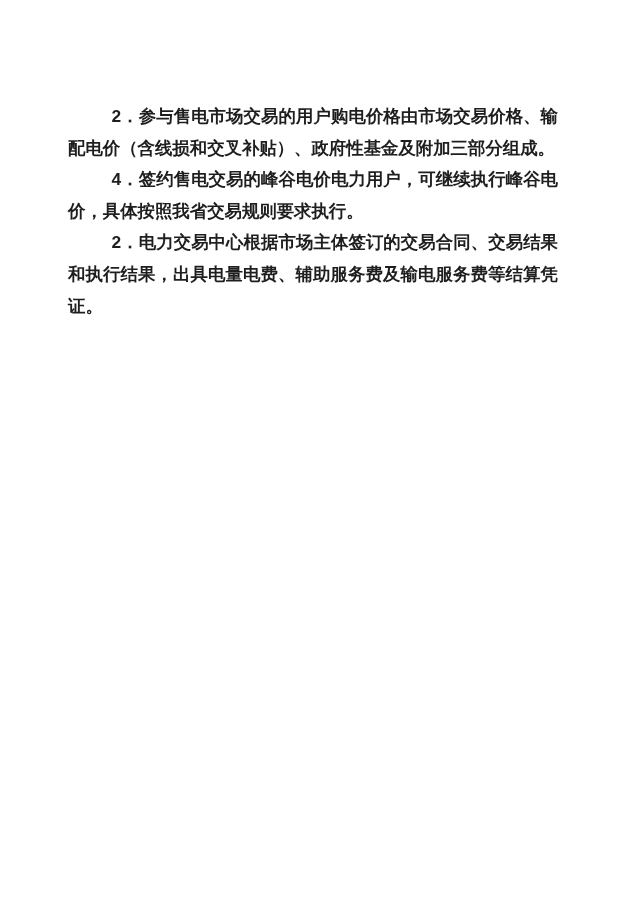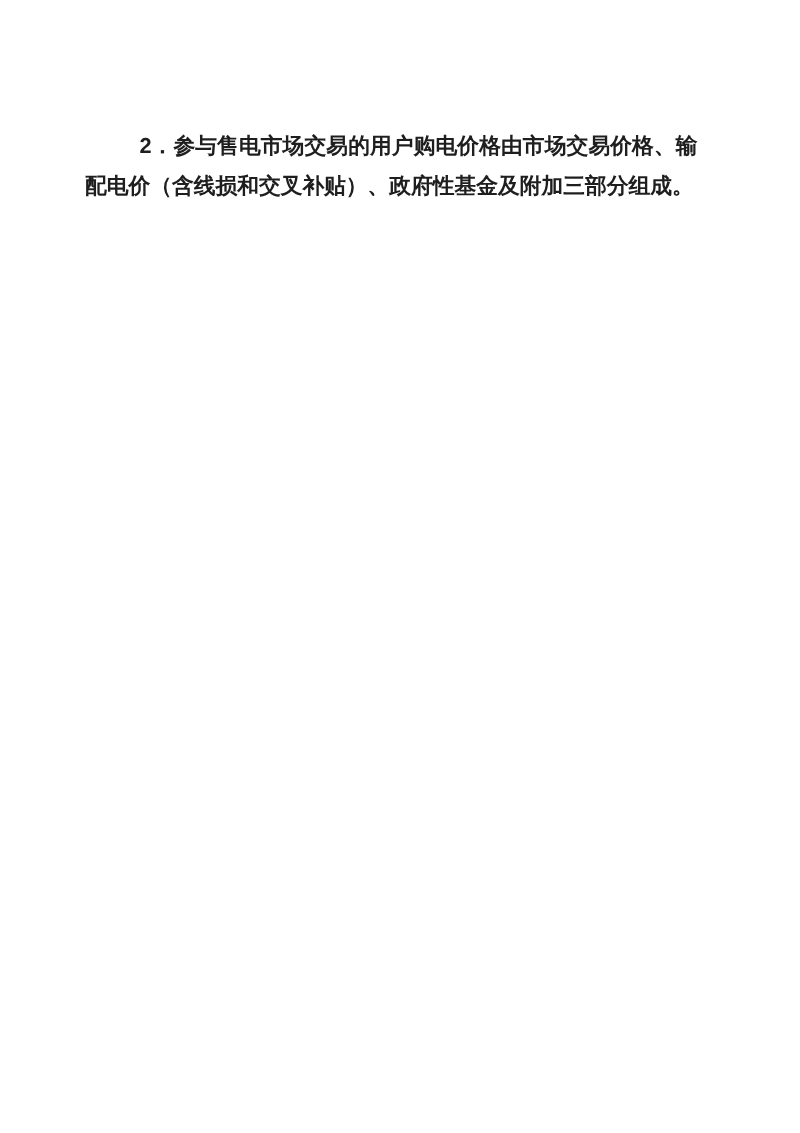--- a/index.html
+++ b/index.html
@@ -65,20 +65,22 @@
     white-space: nowrap;
   }
 </style>
 </head>
 <body>
 
 <div class="page">
 
   <div class="doc-body" style="color: rgb(30, 30, 30);">
       <p class="para">2．参与售电市场交易的用户购电价格由市场交易价格、输配电价（含线损和交叉补贴）、政府性基金及附加三部分组成。</p>
+      <p class="para">4．签约售电交易的峰谷电价电力用户，可继续执行峰谷电价，具体按照我省交易规则要求执行。</p>
+      <p class="para">2．电力交易中心根据市场主体签订的交易合同、交易结果和执行结果，出具电量电费、辅助服务费及输电服务费等结算凭证。</p>
     </div>
 
   <div class="page-number">— 14 —</div>
 
   <div class="watermark">
     <svg class="wm-icon" viewBox="0 0 38 36" fill="none" stroke="#d2d2d2" stroke-width="1.6" stroke-linecap="round">
       <circle cx="9.5" cy="10.5" r="6.5"></circle>
       <path d="M6 16.5 L5 20 L9 17"></path>
       <circle cx="7.5" cy="10" r="0.9" fill="#d2d2d2" stroke="none"></circle>
       <circle cx="11.5" cy="10" r="0.9" fill="#d2d2d2" stroke="none"></circle>

